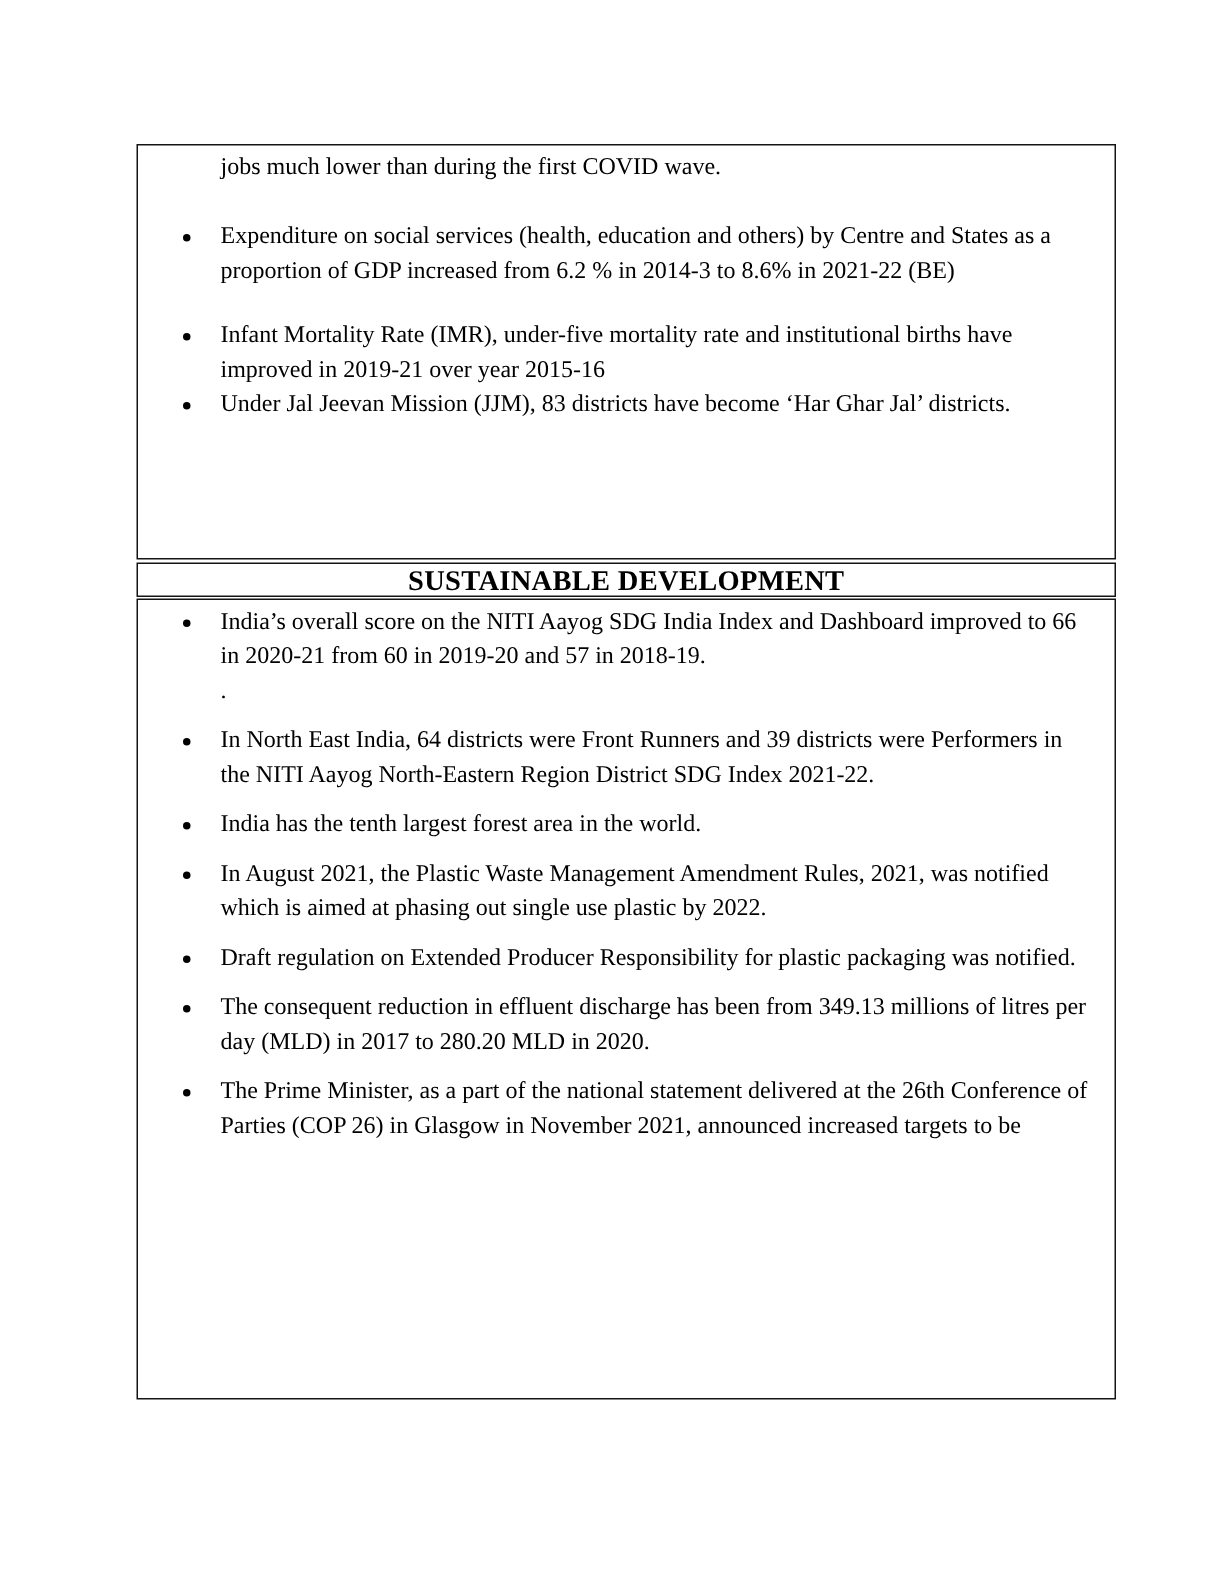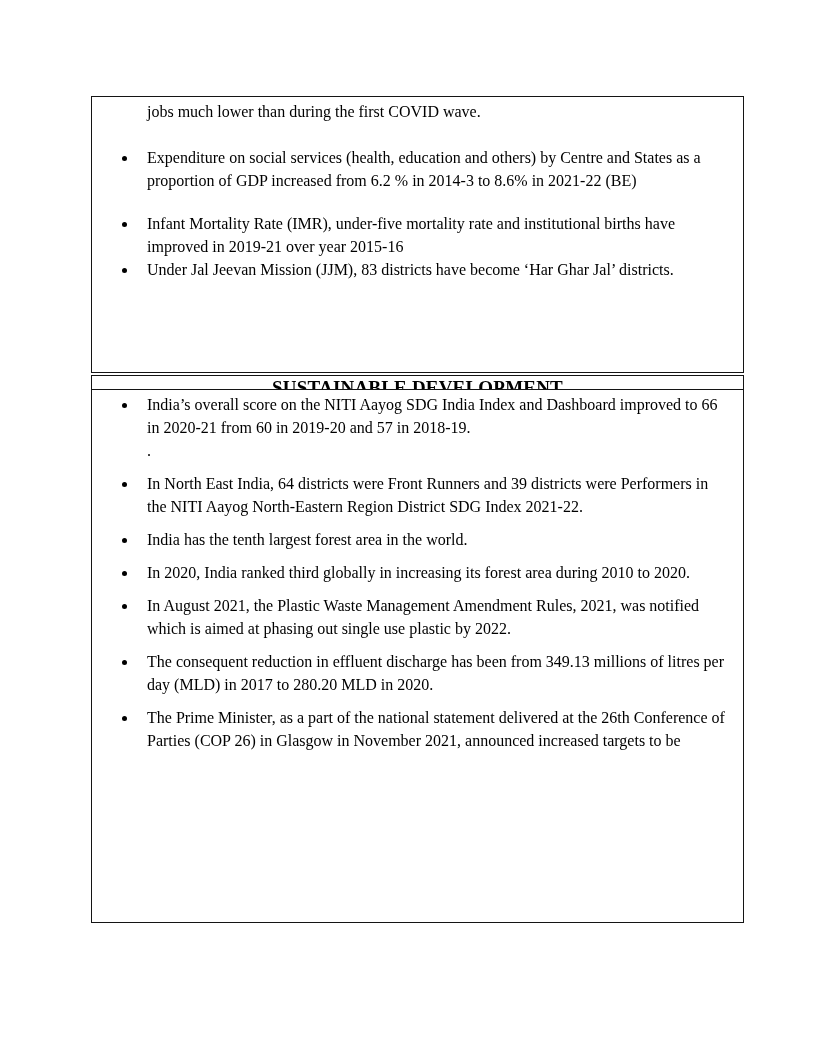--- a/index.html
+++ b/index.html
@@ -1,21 +1,21 @@
 <!DOCTYPE html>
 <html><head>
 <meta charset="utf-8">
 <style>
   html,body{margin:0;padding:0;background:#ffffff;}
   body{width:816px;height:1056px;color:#000;font-family:"Liberation Serif","DejaVu Serif",serif;}
   .page{position:relative;width:816px;height:1056px;background:#ffffff;overflow:hidden;}
   .box{position:absolute;left:91px;width:653px;box-sizing:border-box;background:#fff;border:1.5px solid #141414;}
   #box-top{top:96px;height:277px;padding-top:3px;}
   #box-header{top:375px;height:23px;display:flex;align-items:flex-end;justify-content:center;}
-  #box-main{top:389px;height:534px;padding-top:3px;}
+  #box-main{top:399px;height:534px;padding-top:3px;}
   .section-title{font-weight:bold;font-size:19px;line-height:19px;letter-spacing:0.2px;}
   p.cont{margin:0 14px 23px 55px;font-weight:bold;font-size:16px;line-height:23px;}
   ul.bullets{list-style:none;margin:0;padding:0;font-size:16px;line-height:23px;}
   ul.bullets li{position:relative;padding:0 12px 0 55px;margin:0;}
   ul.bullets li::before{content:"";position:absolute;left:30px;top:9.5px;width:5px;height:5px;border-radius:50%;background:#000;}
   #box-top ul.bullets li:first-child{margin-bottom:20px;}
   #box-main ul.bullets li{margin-bottom:10px;}
   #box-main ul.bullets li:last-child{margin-bottom:0;}
   ul.bullets b, p.cont b{font-weight:normal;}
   .extra-line{display:block;}
@@ -36,20 +36,20 @@
 
   <div class="box" id="box-header">
     <span class="section-title">SUSTAINABLE DEVELOPMENT</span>
   </div>
 
   <div class="box" id="box-main">
     <ul class="bullets">
         <li><span>India’s overall score on the NITI Aayog </span><b>SDG India Index</b><span> and Dashboard </span><b>improved to 66</b><span> in 2020-21 from 60 in 2019-20 and </span><b>57</b><span> in 2018-19.</span><span class="extra-line">.</span></li>
         <li><span>In North East India, 64 districts were Front Runners and 39 districts were Performers in the NITI Aayog North-Eastern Region District SDG Index 2021-22.</span></li>
         <li><b>India has the tenth largest forest area</b><span> in the world.</span></li>
-        <li><span>In 2020, </span><b>India ranked third globally in increasing its forest area</b><span> during 2010 to 2020.</span></li>
         <li><span>In August 2021, the Plastic Waste Management Amendment Rules, 2021, was notified which is aimed at phasing out single use plastic by 2022.</span></li>
+        <li><span>Draft regulation on </span><b>Extended Producer Responsibility for plastic packaging</b><span> was notified.</span></li>
         <li><span>The consequent reduction in effluent discharge has been from 349.13 millions of litres per day (MLD) in 2017 to 280.20 MLD in 2020.</span></li>
         <li><span>The Prime Minister, as a part of the national statement delivered at the </span><b>26th Conference of Parties (COP 26) in Glasgow in November 2021,</b><span> announced increased targets to be</span></li>
       </ul>
   </div>
 
 </div>
 
 </body></html>

